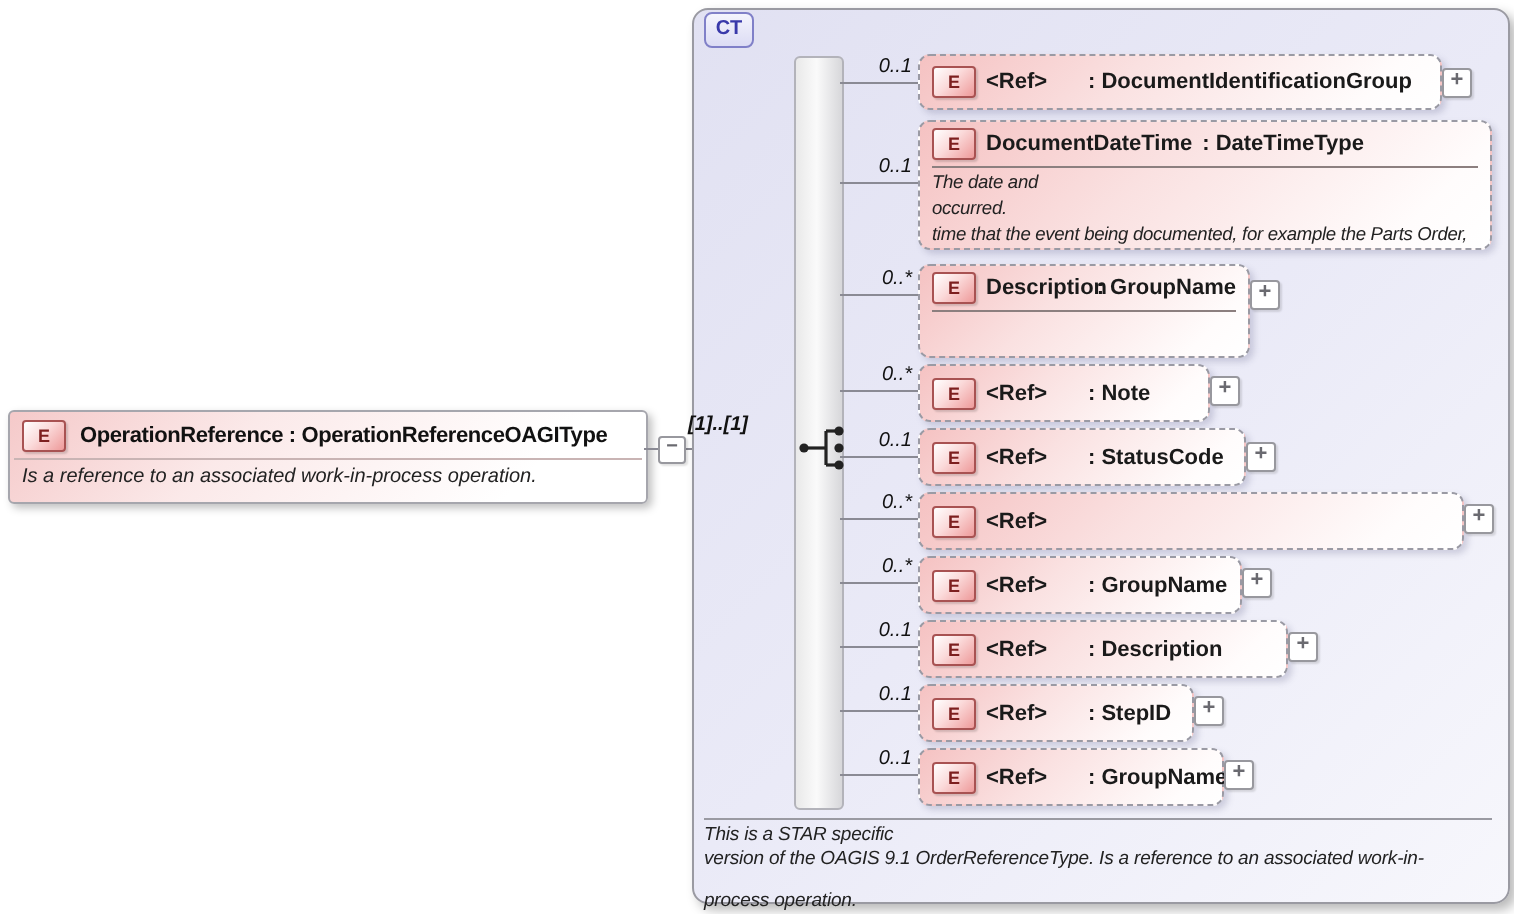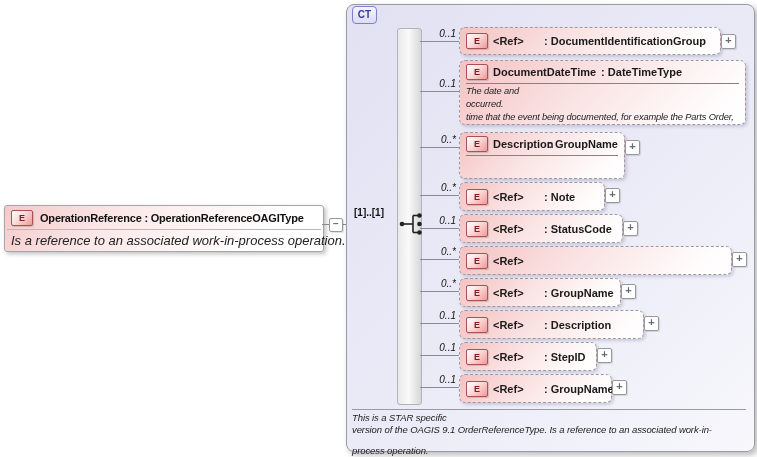--- a/index.html
+++ b/index.html
@@ -37,38 +37,38 @@
   .facet-val{font-size:8.5px;color:#444;}
 
   
   #src-box{position:absolute;left:4px;top:205px;width:318px;height:45px;
         border:1px solid #a6a6ad;border-radius:3px;
         background:linear-gradient(135deg,#f5c9c9 0%,#fbe9e9 35%,#ffffff 80%);
         box-shadow:2px 2px 4px rgba(0,0,0,.25);cursor:pointer;}
   #src-hdr{display:flex;align-items:center;gap:7px;padding:4px 6px 2px;}
   #src-title{font-weight:bold;font-size:11px;letter-spacing:-0.2px;color:#111;white-space:nowrap;}
   #src-sep{border-top:1px solid #c9b4b4;margin:1px 2px 0;}
-  #src-doc{font-style:italic;font-size:13px;color:#222;padding:3px 6px;white-space:nowrap;}
+  #src-doc{font-style:italic;font-size:10px;color:#222;padding:3px 6px;white-space:nowrap;}
 
   
   #ct-box{position:absolute;left:346px;top:4px;width:407px;height:446px;
         border:1px solid #9a9aa2;border-radius:8px;
         background:linear-gradient(135deg,#e1e1f2 0%,#eaeaf7 50%,#f7f7fc 100%);
         box-shadow:3px 3px 6px rgba(0,0,0,.28);}
   #ct-badge{position:absolute;left:352px;top:6px;width:23px;height:16px;
         border:1px solid #8080c8;border-radius:4px;
         background:linear-gradient(180deg,#f4f4fd,#dcdcf4);
         color:#3939aa;font-weight:bold;font-size:10px;line-height:16px;text-align:center;}
   #ct-title{position:absolute;left:380px;top:7px;font-weight:bold;font-size:12px;color:#111;white-space:nowrap;}
   #seq-bar{position:absolute;left:397px;top:28px;width:23px;height:375px;
         border:1px solid #b3b3ba;border-radius:3px;
         background:linear-gradient(90deg,#e9e9e9 0%,#fafafa 45%,#d7d7da 100%);}
   #seq-icon{position:absolute;left:398px;top:211px;cursor:pointer;}
-  #conn-card{position:absolute;left:344px;top:207px;width:50px;text-align:center;
-        font-weight:bold;font-size:10px;color:#111;}
+  #conn-card{position:absolute;left:344px;top:207px;width:50px;text-align:left;
+        font-style:italic;font-weight:bold;font-size:10px;color:#111;}
   #ct-footsep{position:absolute;left:352px;top:409px;width:394px;height:1px;background:#9a9aa2;}
   .foot{position:absolute;left:352px;width:398px;font-style:italic;font-size:9.5px;
         letter-spacing:-0.1px;line-height:11.5px;color:#222;white-space:nowrap;}
 </style>
 </head>
 <body>
 
 <div id="canvas">
 
   <div id="src-box">

